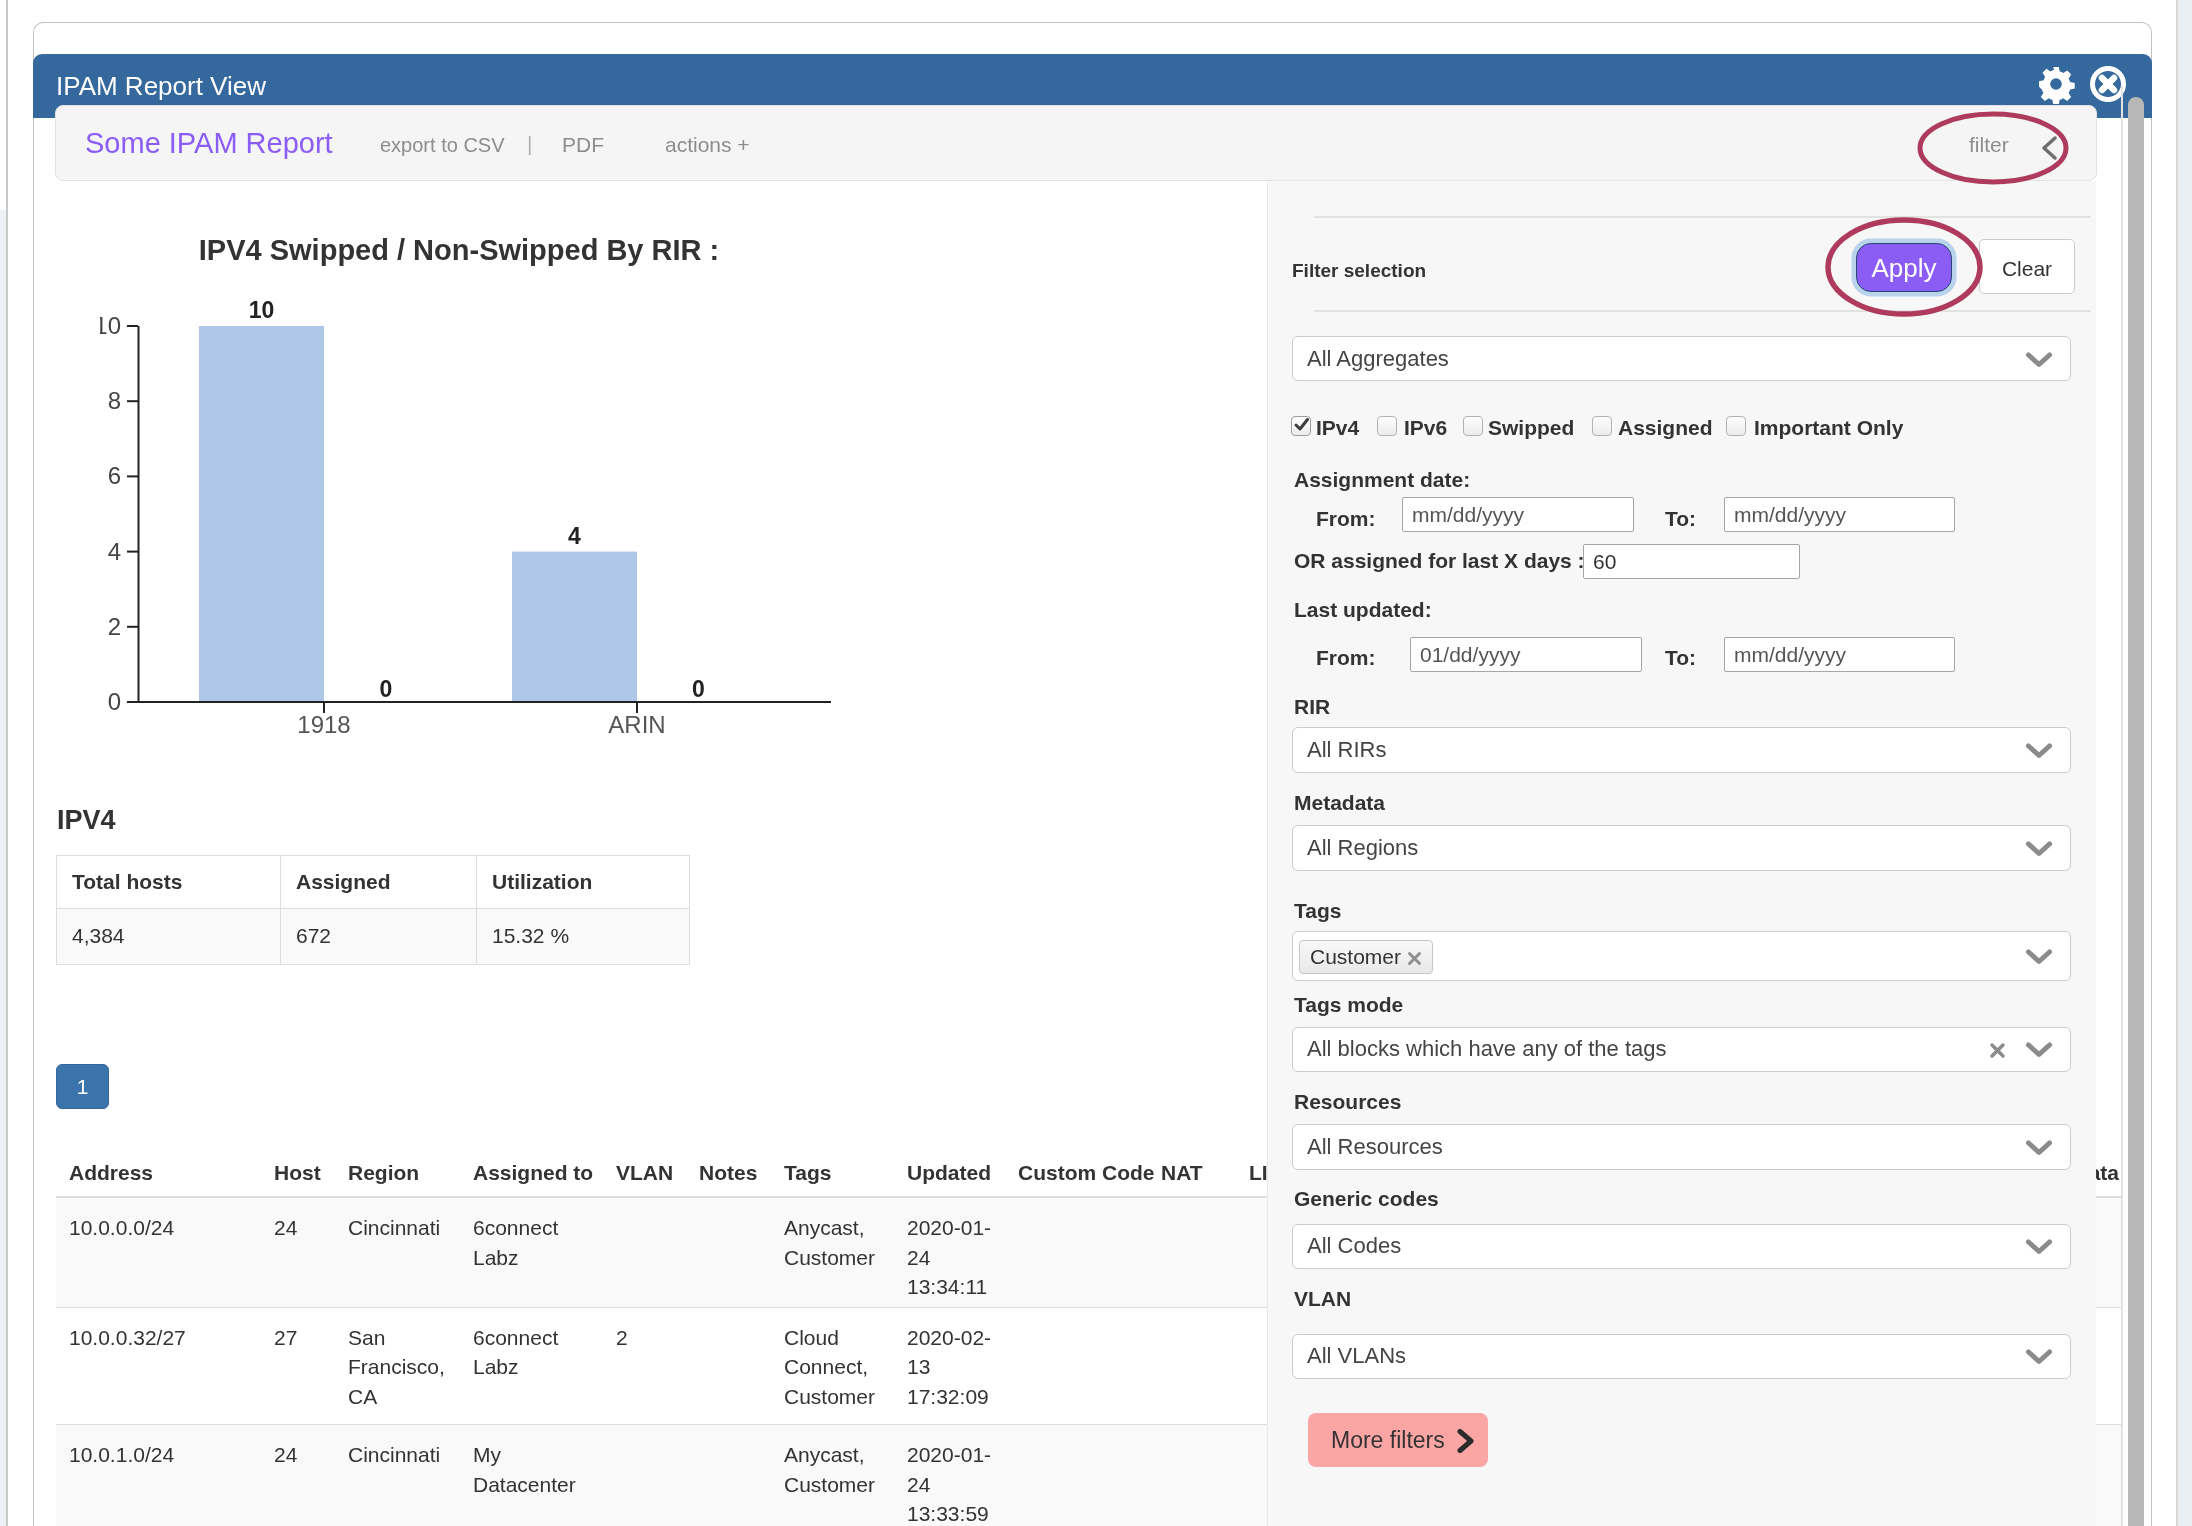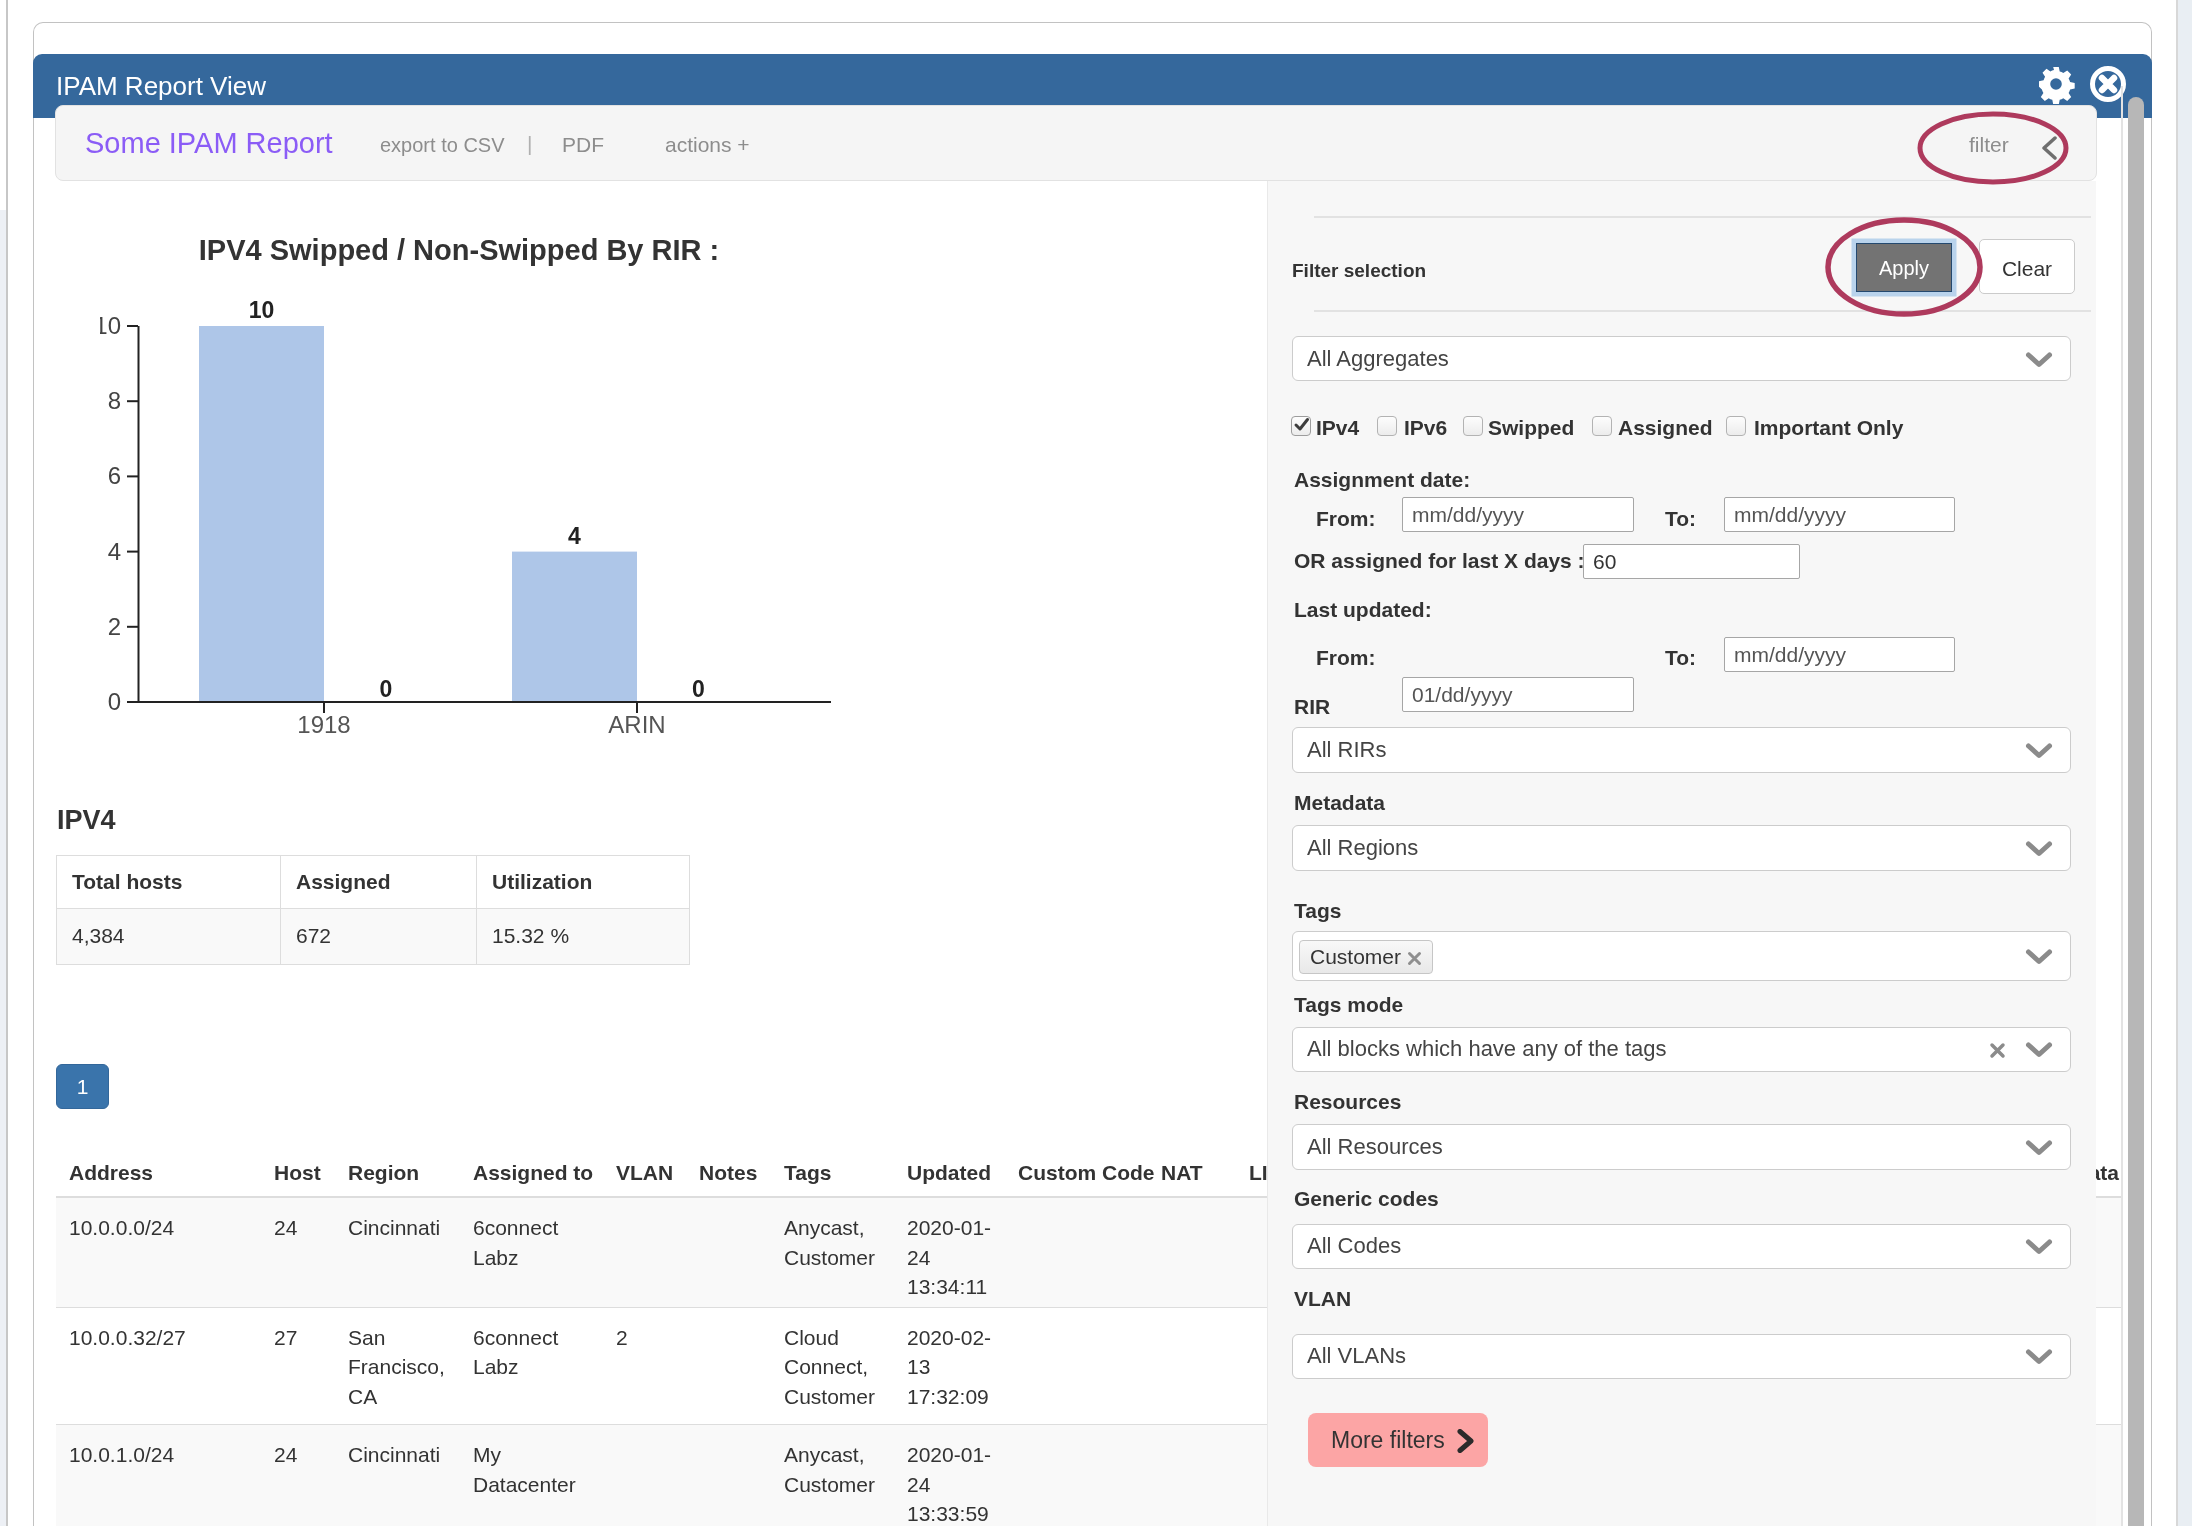--- a/index.html
+++ b/index.html
@@ -216,21 +216,21 @@
       </tr>
     </tbody>
   </table>
 </div>
 
 <div class="abs" style="left:1267px;top:181px;width:829px;height:1345px;background:#f7f7f7;border-left:1.5px solid #e9e9e9;z-index:5;">
   <div class="abs" style="left:46px;top:35px;width:777px;height:1.5px;background:#e2e2e2;"></div>
 
   <div class="abs" style="left:24px;top:79px;font-size:19px;font-weight:bold;color:#333;">Filter selection</div>
 
-  <div class="abs" style="left:588px;top:62px;width:96px;height:49px;background:#737373;border:1.5px solid #24496f;border-radius:0;box-shadow:0 0 0 4.5px #b9d3ec;color:#fff;font-size:20px;text-align:center;line-height:49px;">Apply</div>
+  <div class="abs" style="left:588px;top:62px;width:96px;height:49px;background:#8b5cf6;border:1.5px solid #24496f;border-radius:15px;box-shadow:0 0 0 4.5px #b9d3ec;color:#fff;font-size:26px;text-align:center;line-height:49px;">Apply</div>
   <div class="abs" style="left:711px;top:58px;width:96px;height:55px;background:#fff;border:1.5px solid #cbcbcb;border-radius:5px;color:#333;font-size:21px;text-align:center;line-height:57px;">Clear</div>
   <svg class="abs" style="left:556px;top:34px;z-index:9;" width="160" height="104" viewBox="0 0 160 104">
     <ellipse cx="80" cy="52" rx="76" ry="47" fill="none" stroke="#ae3a5d" stroke-width="5.5"></ellipse>
   </svg>
 
   <div class="abs" style="left:46px;top:129px;width:777px;height:1.5px;background:#e2e2e2;"></div>
 
   <div class="sel" style="left:24px;top:155px;width:779px;height:45px;">
     <span class="t" style="top:9px;">All Aggregates</span>
     <svg class="chev" style="top:15px;" width="28" height="17" viewBox="0 0 28 17">
@@ -263,21 +263,21 @@
       <span class="t" style="top:5px;">mm/dd/yyyy</span>
     </div>
 
   <span class="lbl" style="left:26px;top:368px;">OR assigned for last X days :</span>
   <div class="inp" style="left:315px;top:363px;width:217px;height:35px;color:#333;">
       <span class="t" style="top:5px;">60</span>
     </div>
 
   <span class="lbl" style="left:26px;top:417px;">Last updated:</span>
   <span class="lbl" style="left:48px;top:465px;">From:</span>
-  <div class="inp" style="left:134px;top:456px;width:232px;height:35px;margin-top:40px;">
+  <div class="inp" style="left:142px;top:456px;width:232px;height:35px;">
       <span class="t" style="top:5px;">01/dd/yyyy</span>
     </div>
   <span class="lbl" style="left:397px;top:465px;">To:</span>
   <div class="inp" style="left:456px;top:456px;width:231px;height:35px;">
       <span class="t" style="top:5px;">mm/dd/yyyy</span>
     </div>
 
   <span class="lbl" style="left:26px;top:514px;">RIR</span>
   <div class="sel" style="left:24px;top:546px;width:779px;height:46px;">
     <span class="t" style="top:9px;">All RIRs</span>

